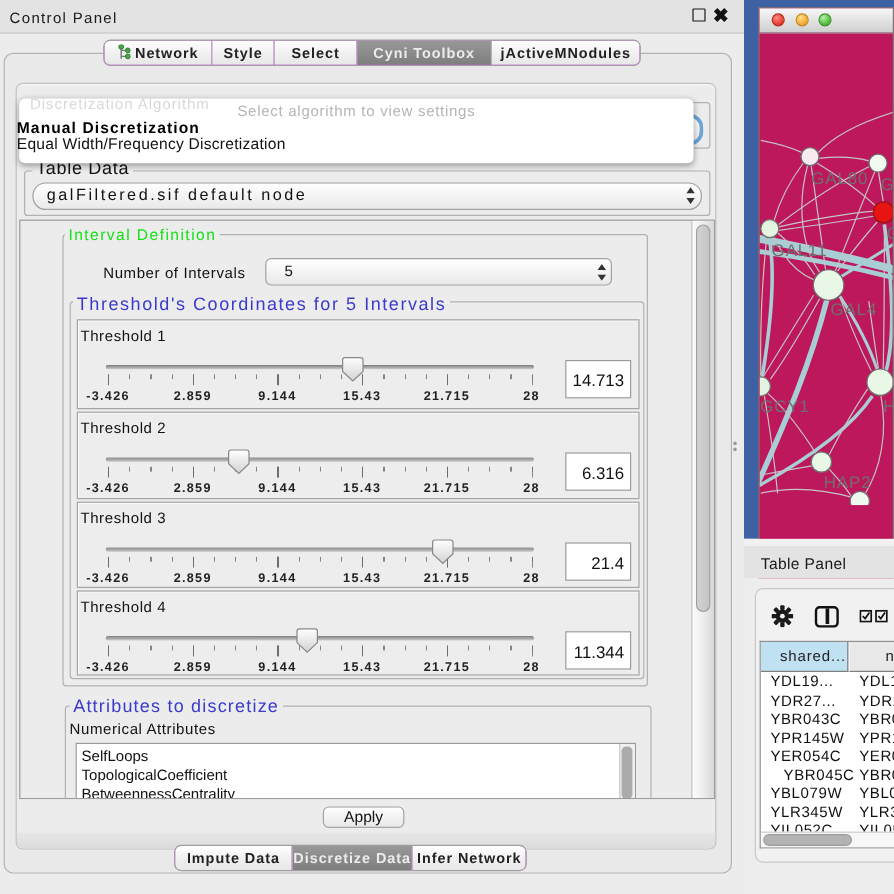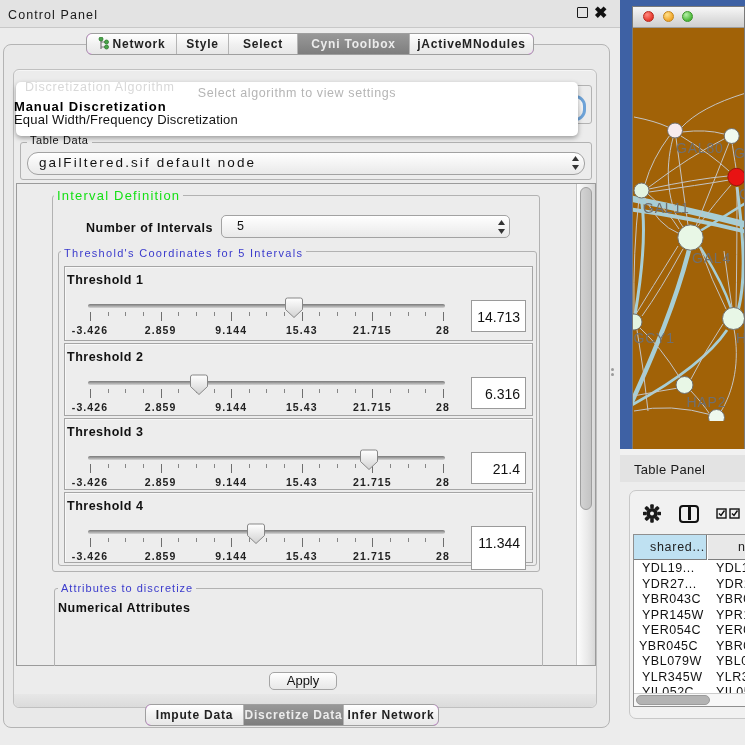--- a/index.html
+++ b/index.html
@@ -1,27 +1,27 @@
 <!DOCTYPE html>
 <html><head><meta charset="utf-8">
 <style>
 *{margin:0;padding:0;box-sizing:border-box;font-family:"Liberation Sans",sans-serif;}
 html,body{width:745px;height:745px;overflow:hidden;}
 #root{position:relative;width:745px;height:745px;background:#ececec;overflow:hidden;}
 .ab{position:absolute;}
 .grp{position:absolute;border:1px solid #b2b2b2;border-radius:3px;}
-.glab{position:absolute;background:#ececec;padding:0 3px;font-size:11px;line-height:13px;white-space:nowrap;letter-spacing:0.6px;}
+.glab{position:absolute;background:#ececec;padding:0 3px;font-size:15px;line-height:13px;white-space:nowrap;letter-spacing:0.6px;}
 .combo{position:absolute;background:linear-gradient(#ffffff,#f6f6f6 40%,#e9e9e9);border:1px solid #a2a2a2;border-radius:11px;}
 .ctext{position:absolute;font-size:12.5px;color:#111;white-space:nowrap;letter-spacing:0.5px;}
 .tabrow{position:absolute;display:flex;height:22px;border:1px solid #9f9f9f;border-radius:6px;overflow:hidden;background:#d946ef;}
 .tab{display:flex;align-items:center;justify-content:center;font-size:12px;font-weight:bold;letter-spacing:0.8px;color:#222;background:linear-gradient(#ffffff,#f0f0f0 55%,#e7e7e7);border-right:1px solid #b5b5b5;white-space:nowrap;}
 .tab:last-child{border-right:none;}
 .tab.sel{background:linear-gradient(#989898,#7e7e7e);color:#ececec;}
 .tpanel{position:absolute;border:1px solid #a5a5a5;background:#ededed;box-shadow:inset 0 1px 0 #f8f8f8,inset 1px 0 0 #f8f8f8;}
-.bold{font-weight:bold;}
+.bold{font-weight:normal;}
 .vbox{position:absolute;background:#fff;border:1px solid #9a9a9a;font-size:14px;color:#111;text-align:right;padding:8px 5px 0 0;}
 .track{position:absolute;height:4px;border-radius:2px;background:linear-gradient(#8d8d8d,#d6d6d6);border-top:1px solid #848484;}
 .ticksMin{position:absolute;height:4px;background:repeating-linear-gradient(90deg,#858585 0px,#858585 1px,transparent 1px,transparent 17.65px);}
 .ticksMaj{position:absolute;height:9px;background:repeating-linear-gradient(90deg,#6e6e6e 0px,#6e6e6e 1px,transparent 1px,transparent 70.6px);}
 .tlab{position:absolute;font-size:10.5px;font-weight:bold;color:#222;transform:translateX(-50%);white-space:nowrap;letter-spacing:1.1px;}
 .thumb{position:absolute;width:20px;height:22px;}
 .arrows{position:absolute;width:9px;height:14px;}
 </style></head>
 <body>
 <div id="root">
@@ -157,25 +157,30 @@
 <div class="tlab" style="left:443px;top:550px;">28</div>
 <svg class="thumb" style="left:245.9px;top:523px;" viewBox="0 0 20 22">
       <defs>
         <linearGradient id="tg492" x1="0" y1="0" x2="0" y2="1">
           <stop offset="0" stop-color="#ffffff"></stop>
           <stop offset="1" stop-color="#d2d2d2"></stop>
         </linearGradient>
       </defs>
       <path d="M3.5 1 L16.5 1 Q18.5 1 18.5 3 L18.5 12.5 L10 20.5 L1.5 12.5 L1.5 3 Q1.5 1 3.5 1 Z" fill="url(#tg492)" stroke="#878787" stroke-width="1"></path>
     </svg>
-<div class="vbox" style="left:471px;top:526px;width:55px;height:44px;">11.344</div>
+<div class="vbox" style="left:471px;top:526px;width:55px;height:32px;">11.344</div>
 
 <div class="grp" style="left:54px;top:588px;width:489px;height:90px;"></div>
 <div class="glab" style="left:58px;top:582px;color:#3a3acc;letter-spacing:1.0px;">Attributes to discretize</div>
 <div class="ctext bold" style="left:58px;top:601px;">Numerical Attributes</div>
+<div class="ab" style="left:63px;top:619px;width:467px;height:47px;background:#fff;border:1px solid #9b9b9b;overflow:hidden;">
+  <div style="padding:2px 0 0 4px;font-size:12.5px;line-height:16px;color:#111;">SelfLoops<br>TopologicalCoefficient<br>BetweennessCentrality</div>
+  <div style="position:absolute;right:0;top:0;width:13px;height:47px;background:#f0f0f0;border-left:1px solid #c9c9c9;"></div>
+  <div style="position:absolute;right:2px;top:2px;width:9px;height:44px;background:#ababab;border-radius:4px;"></div>
+</div>
 
 <div class="ab" style="left:17px;top:666px;width:578px;height:28px;background:#ececec;"></div>
 
 <div class="ab" style="left:269px;top:672px;width:68px;height:18px;background:linear-gradient(#ffffff,#f2f2f2 50%,#e8e8e8);border:1px solid #a5a5a5;border-radius:5px;text-align:center;font-size:13px;color:#111;line-height:16px;">Apply</div>
 
 <div class="tabrow" style="left:145px;top:704px;">
   <div class="tab" style="width:98px;">Impute Data</div>
   <div class="tab sel" style="width:100px;">Discretize Data</div>
   <div class="tab" style="width:94px;">Infer Network</div>
 </div>
@@ -183,21 +188,21 @@
 <div class="ab" style="left:16px;top:82px;width:562px;height:54px;background:#fff;border-radius:5px;box-shadow:0 2px 5px rgba(0,0,0,0.35);z-index:50;"></div>
 <div class="ab" style="left:25px;top:80px;font-size:12.5px;letter-spacing:0.8px;color:#d8d8d8;z-index:51;">Discretization Algorithm</div>
 <div class="ab" style="left:14px;top:99px;font-size:13px;font-weight:bold;letter-spacing:0.9px;color:#000;z-index:51;">Manual Discretization</div>
 <div class="ab" style="left:16px;top:86px;width:562px;text-align:center;font-size:12.5px;letter-spacing:0.6px;color:#b5b5b5;z-index:51;">Select algorithm to view settings</div>
 <div class="ab" style="left:14px;top:112px;font-size:13px;letter-spacing:0.2px;color:#111;z-index:51;">Equal Width/Frequency Discretization</div>
 <div class="ab" style="left:611px;top:368px;width:3px;height:3px;border-radius:50%;background:#9a9a9a;"></div>
 <div class="ab" style="left:611px;top:373px;width:3px;height:3px;border-radius:50%;background:#9a9a9a;"></div>
 
 <div class="ab" style="left:620px;top:0;width:125px;height:449px;background:#3e61a4;"></div>
 
-<div class="ab" style="left:632px;top:6px;width:113px;height:528px;border:1px solid #7a7a7a;border-bottom:2px solid #6c7d93;background:#a16207;">
+<div class="ab" style="left:632px;top:6px;width:113px;height:528px;border:1px solid #7a7a7a;border-bottom:2px solid #6c7d93;background:#be185d;">
 <div style="position:absolute;left:0;top:0;width:100%;height:21px;background:linear-gradient(#f7f7f7,#dedede 60%,#cfcfcf);border-bottom:1px solid #9d9d9d;">
 <span style="position:absolute;left:10px;top:4px;width:11px;height:11px;border-radius:50%;background:radial-gradient(circle at 35% 30%,#ff8a80,#e6382c 70%);border:1px solid #b5281e;"></span>
 <span style="position:absolute;left:30px;top:4px;width:11px;height:11px;border-radius:50%;background:radial-gradient(circle at 35% 30%,#ffe08a,#f0a62b 70%);border:1px solid #c4861a;"></span>
 <span style="position:absolute;left:49px;top:4px;width:11px;height:11px;border-radius:50%;background:radial-gradient(circle at 35% 30%,#b6f0a8,#4cb83a 70%);border:1px solid #3a9429;"></span>
 </div>
 <div style="position:absolute;left:0;top:21px;width:111px;height:393px;overflow:hidden;">
 <svg width="111" height="393" viewBox="633 27 111 393" style="position:absolute;left:0;top:0;">
 <g fill="none" stroke="#a7ced5">
 <path d="M628 197 Q690 209 747 224" stroke-width="6.5"></path>
 <path d="M628 208 Q688 216 747 231" stroke-width="4"></path>
@@ -316,21 +321,21 @@
         </div>
         <div style="height:15.5px;position:relative;">
           <span style="position:absolute;left:8px;">YPR145W</span>
           <span style="position:absolute;left:82px;">YPR14</span>
         </div>
         <div style="height:15.5px;position:relative;">
           <span style="position:absolute;left:8px;">YER054C</span>
           <span style="position:absolute;left:82px;">YER05</span>
         </div>
         <div style="height:15.5px;position:relative;">
-          <span style="position:absolute;left:5px;">YBR045C</span>
+          <span style="position:absolute;left:19px;">YBR045C</span>
           <span style="position:absolute;left:82px;">YBR04</span>
         </div>
         <div style="height:15.5px;position:relative;">
           <span style="position:absolute;left:8px;">YBL079W</span>
           <span style="position:absolute;left:82px;">YBL07</span>
         </div>
         <div style="height:15.5px;position:relative;">
           <span style="position:absolute;left:8px;">YLR345W</span>
           <span style="position:absolute;left:82px;">YLR34</span>
         </div>

